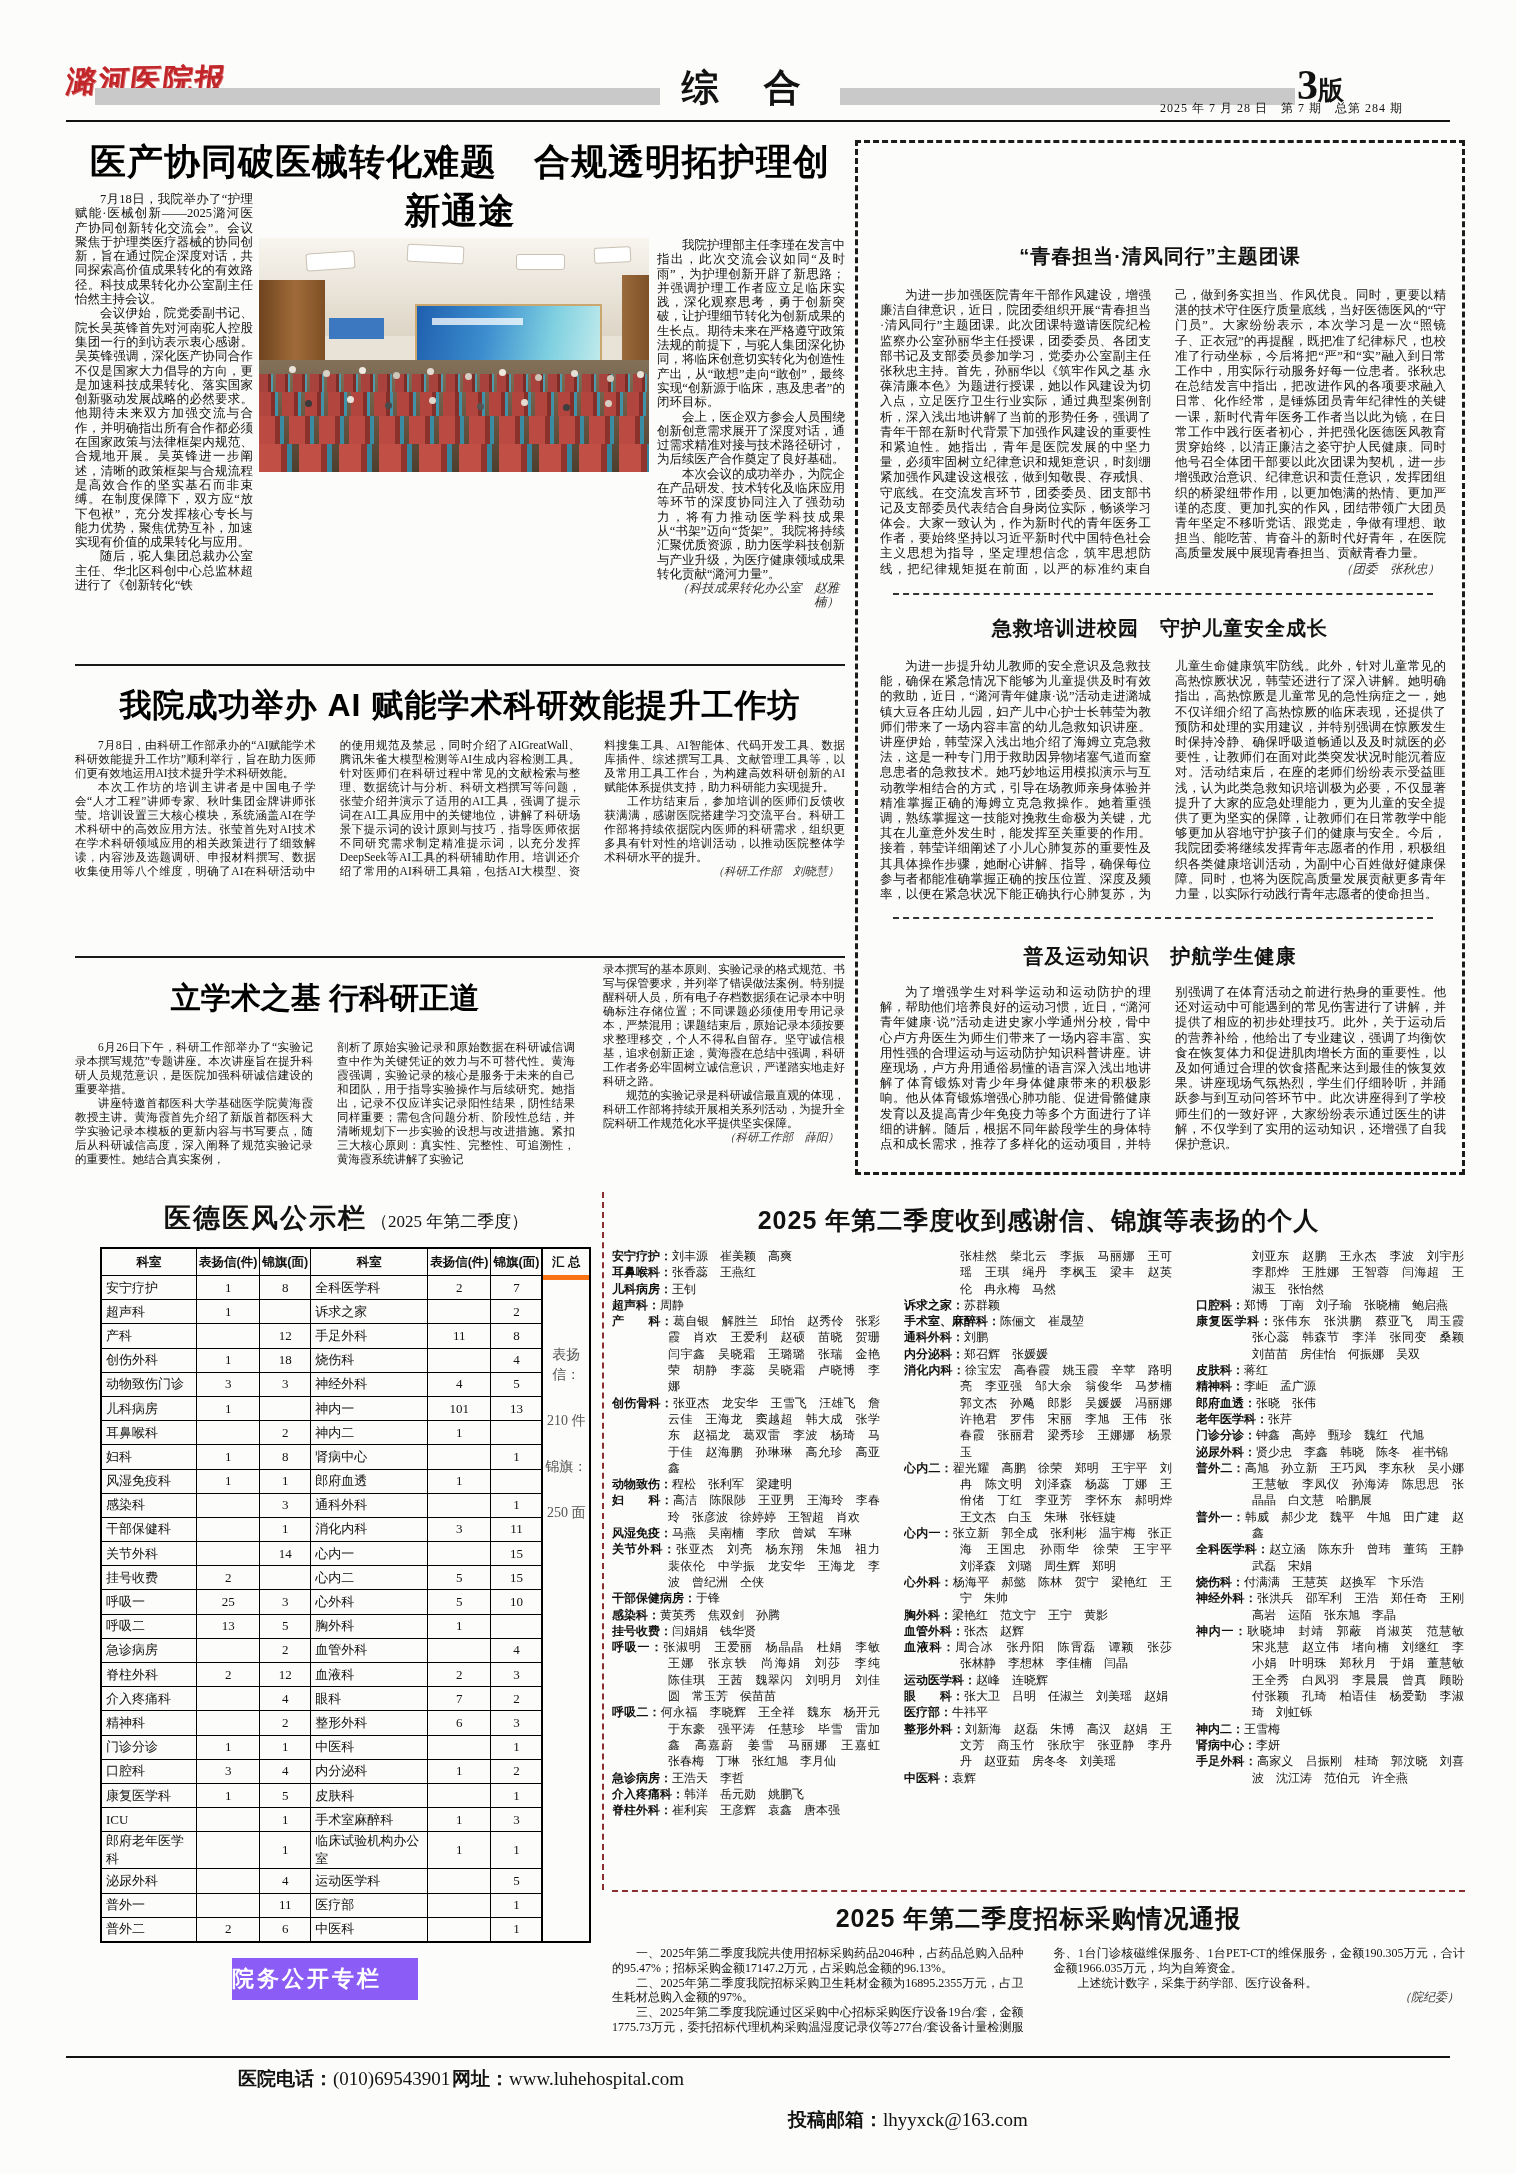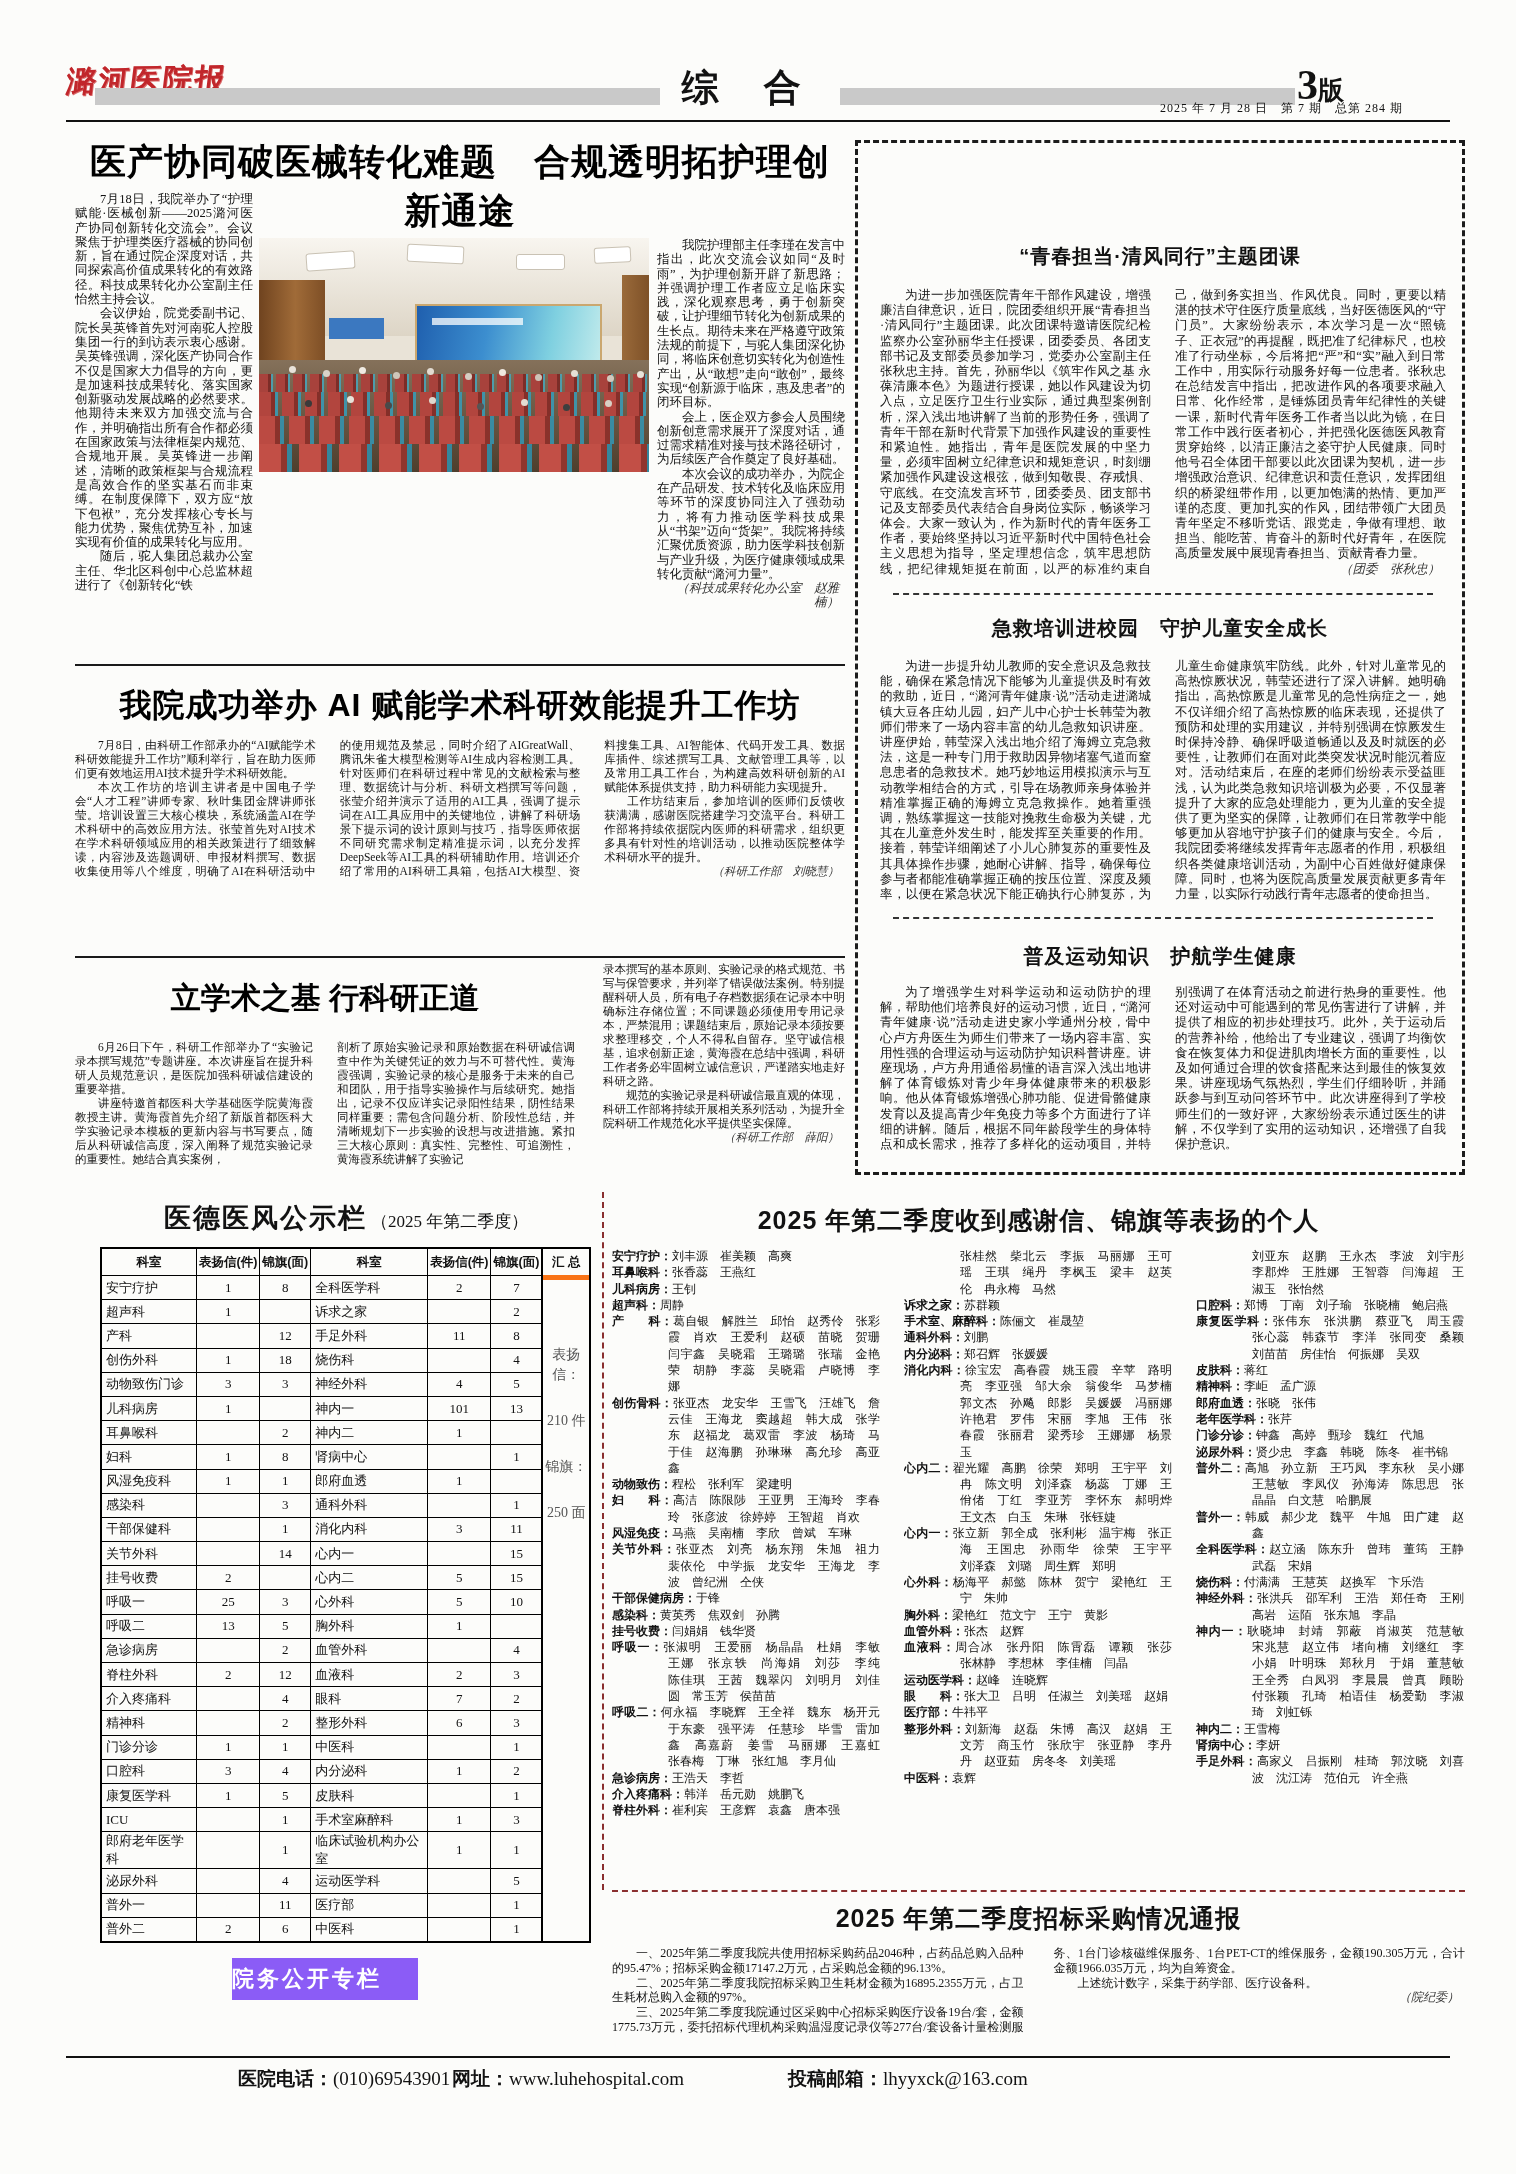--- a/index.html
+++ b/index.html
@@ -535,16 +535,16 @@
   <div class="proc-title">2025 年第二季度招标采购情况通报</div>
   <div class="proc-body">
     <span><p>一、2025年第二季度我院共使用招标采购药品2046种，占药品总购入品种的95.47%；招标采购金额17147.2万元，占采购总金额的96.13%。</p><p>二、2025年第二季度我院招标采购卫生耗材金额为16895.2355万元，占卫生耗材总购入金额的97%。</p><p>三、2025年第二季度我院通过区采购中心招标采购医疗设备19台/套，金额1775.73万元，委托招标代理机构采购温湿度记录仪等277台/套设备计量检测服务、1台门诊核磁维保服务、1台PET-CT的维保服务，金额190.305万元，合计金额1966.035万元，均为自筹资金。</p><p>上述统计数字，采集于药学部、医疗设备科。</p></span>
     <span class="sig">（院纪委）</span>
   </div>
 
   <div class="footer-rule"></div>
   <div class="footer">
     <span class="fitem" style="left:238px;"><b>医院电话：</b><span>(010)69543901</span></span>
     <span class="fitem" style="left:452px;"><b>网址：</b><span>www.luhehospital.com</span></span>
-    <span class="fitem" style="left:788px;"><b>投稿邮箱：</b><span>lhyyxck@163.com</span></span>
+    <span class="fitem" style="left:788px;margin-top:41px;"><b>投稿邮箱：</b><span>lhyyxck@163.com</span></span>
   </div>
 
 </div>
 
 </body></html>

